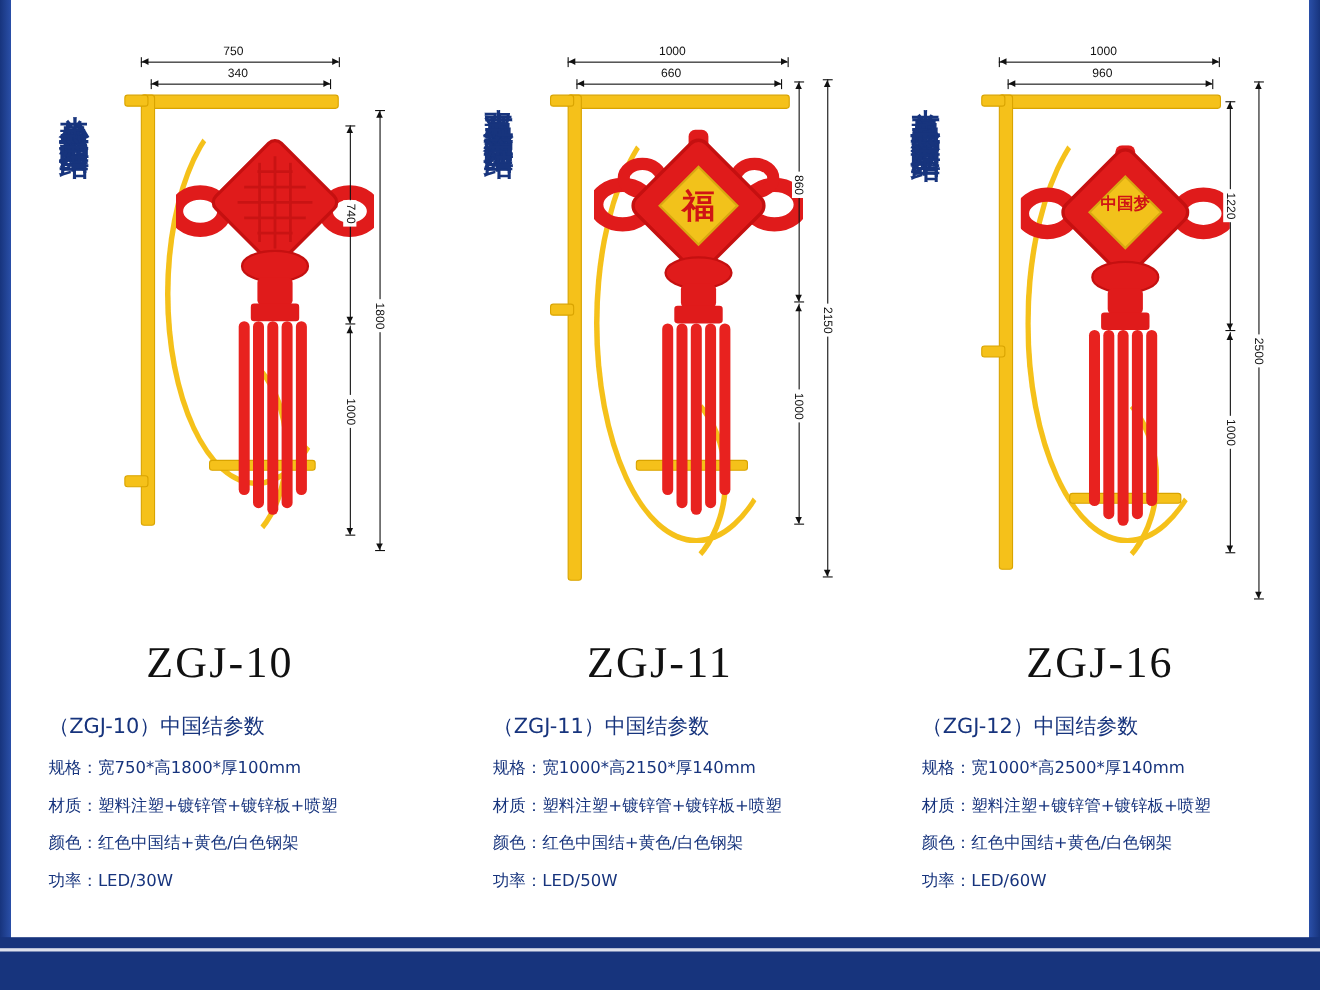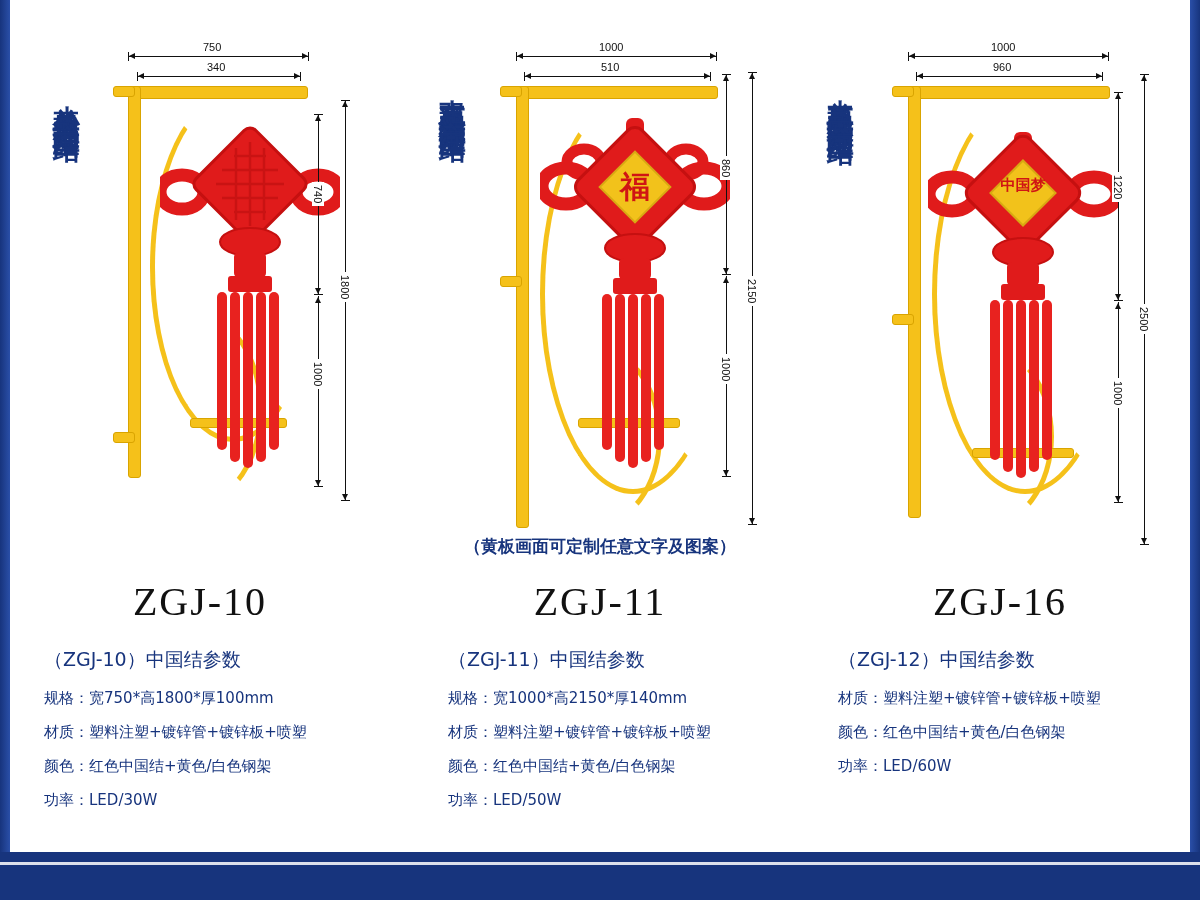--- a/index.html
+++ b/index.html
@@ -325,21 +325,21 @@
       <div class="tick-v" style="left:316px; top:38px;"></div>
       <div class="arrow-l" style="left:117px; top:39px;"></div>
       <div class="arrow-r" style="left:310px; top:39px;"></div>
       <div class="dim-label-h" style="left:196px; top:27px;">1000</div>
 
       <div class="dim-h" style="left:124px; top:62px; width:186px;"></div>
       <div class="tick-v" style="left:124px; top:58px;"></div>
       <div class="tick-v" style="left:310px; top:58px;"></div>
       <div class="arrow-l" style="left:125px; top:59px;"></div>
       <div class="arrow-r" style="left:304px; top:59px;"></div>
-      <div class="dim-label-h" style="left:198px; top:47px;">510</div>
+      <div class="dim-label-h" style="left:198px; top:47px;">660</div>
 
       <div class="bar-h" style="left:116px; top:72px; width:200px; height:11px;"></div>
       <div class="bar-v" style="left:116px; top:72px; width:11px; height:440px;"></div>
       <div class="bar-h" style="left:100px; top:72px; width:20px; height:9px;"></div>
       <div class="bar-h" style="left:100px; top:262px; width:20px; height:9px;"></div>
       <div class="curve" style="left:140px; top:80px; width:176px; height:390px;"></div>
       <div class="swoosh" style="left:122px; top:330px; width:130px; height:175px; border-bottom-color:transparent;"></div>
       <div class="bar-h" style="left:178px; top:404px; width:100px; height:8px;"></div>
 
       <div class="knot" style="left:140px; top:98px;">
@@ -384,21 +384,20 @@
       <div class="arrow-d" style="left:323px; top:456px;"></div>
       <div class="dim-label-v" style="left:320px; top:340px;">1000</div>
 
       <div class="dim-v" style="left:352px; top:58px; height:452px;"></div>
       <div class="tick-h" style="left:348px; top:58px;"></div>
       <div class="tick-h" style="left:348px; top:510px;"></div>
       <div class="arrow-u" style="left:349px; top:59px;"></div>
       <div class="arrow-d" style="left:349px; top:504px;"></div>
       <div class="dim-label-v" style="left:346px; top:262px;">2150</div>
 
-      <div class="note">（黄板画面可定制任意文字及图案）</div>
     </div>
 
     <div class="model">ZGJ-11</div>
 
     <div class="spec">
       <div class="spec-title">（ZGJ-11）中国结参数</div>
       <div class="spec-row">规格：宽1000*高2150*厚140mm</div>
       <div class="spec-row">材质：塑料注塑+镀锌管+镀锌板+喷塑</div>
       <div class="spec-row">颜色：红色中国结+黄色/白色钢架</div>
       <div class="spec-row">功率：LED/50W</div>
@@ -472,20 +471,21 @@
       <div class="arrow-u" style="left:341px; top:61px;"></div>
       <div class="arrow-d" style="left:341px; top:524px;"></div>
       <div class="dim-label-v" style="left:338px; top:290px;">2500</div>
 
     </div>
 
     <div class="model">ZGJ-16</div>
 
     <div class="spec">
       <div class="spec-title">（ZGJ-12）中国结参数</div>
+      <div class="spec-row">规格：宽1000*高2500*厚140mm</div>
       <div class="spec-row">材质：塑料注塑+镀锌管+镀锌板+喷塑</div>
       <div class="spec-row">颜色：红色中国结+黄色/白色钢架</div>
       <div class="spec-row">功率：LED/60W</div>
     </div>
   </div>
 
 </div>
 
 <div class="footer-bar">
   <div class="inner-line"></div>

